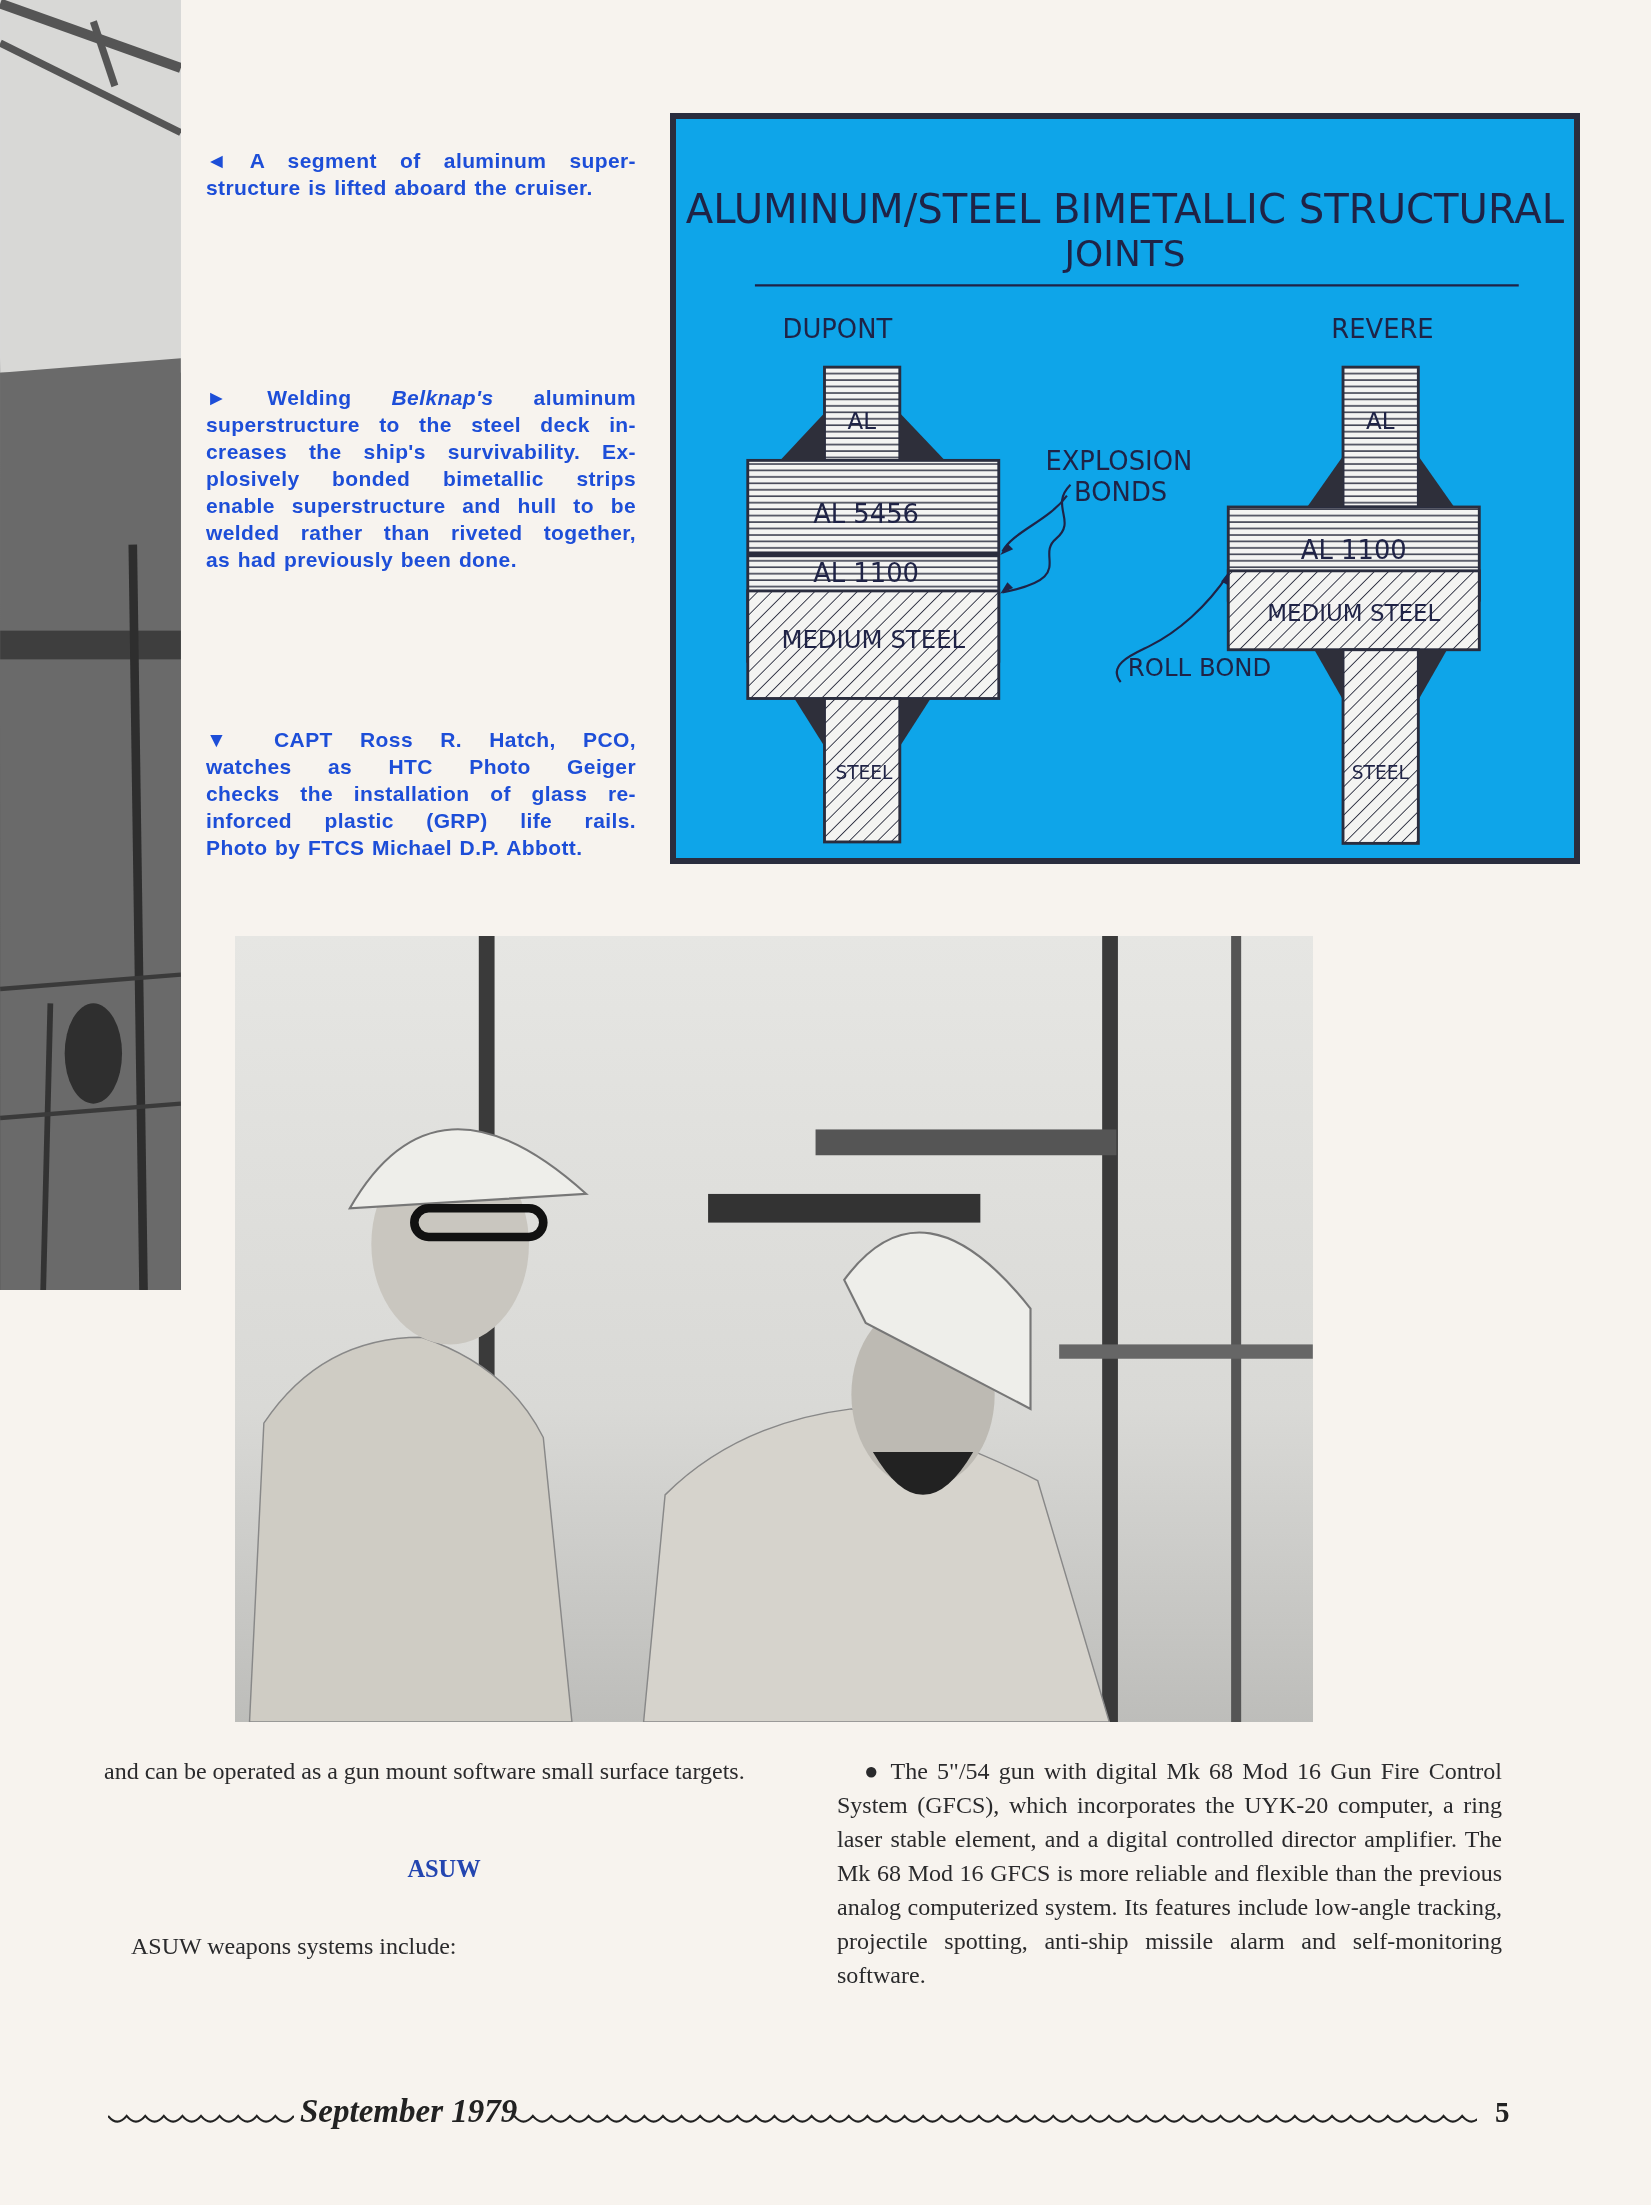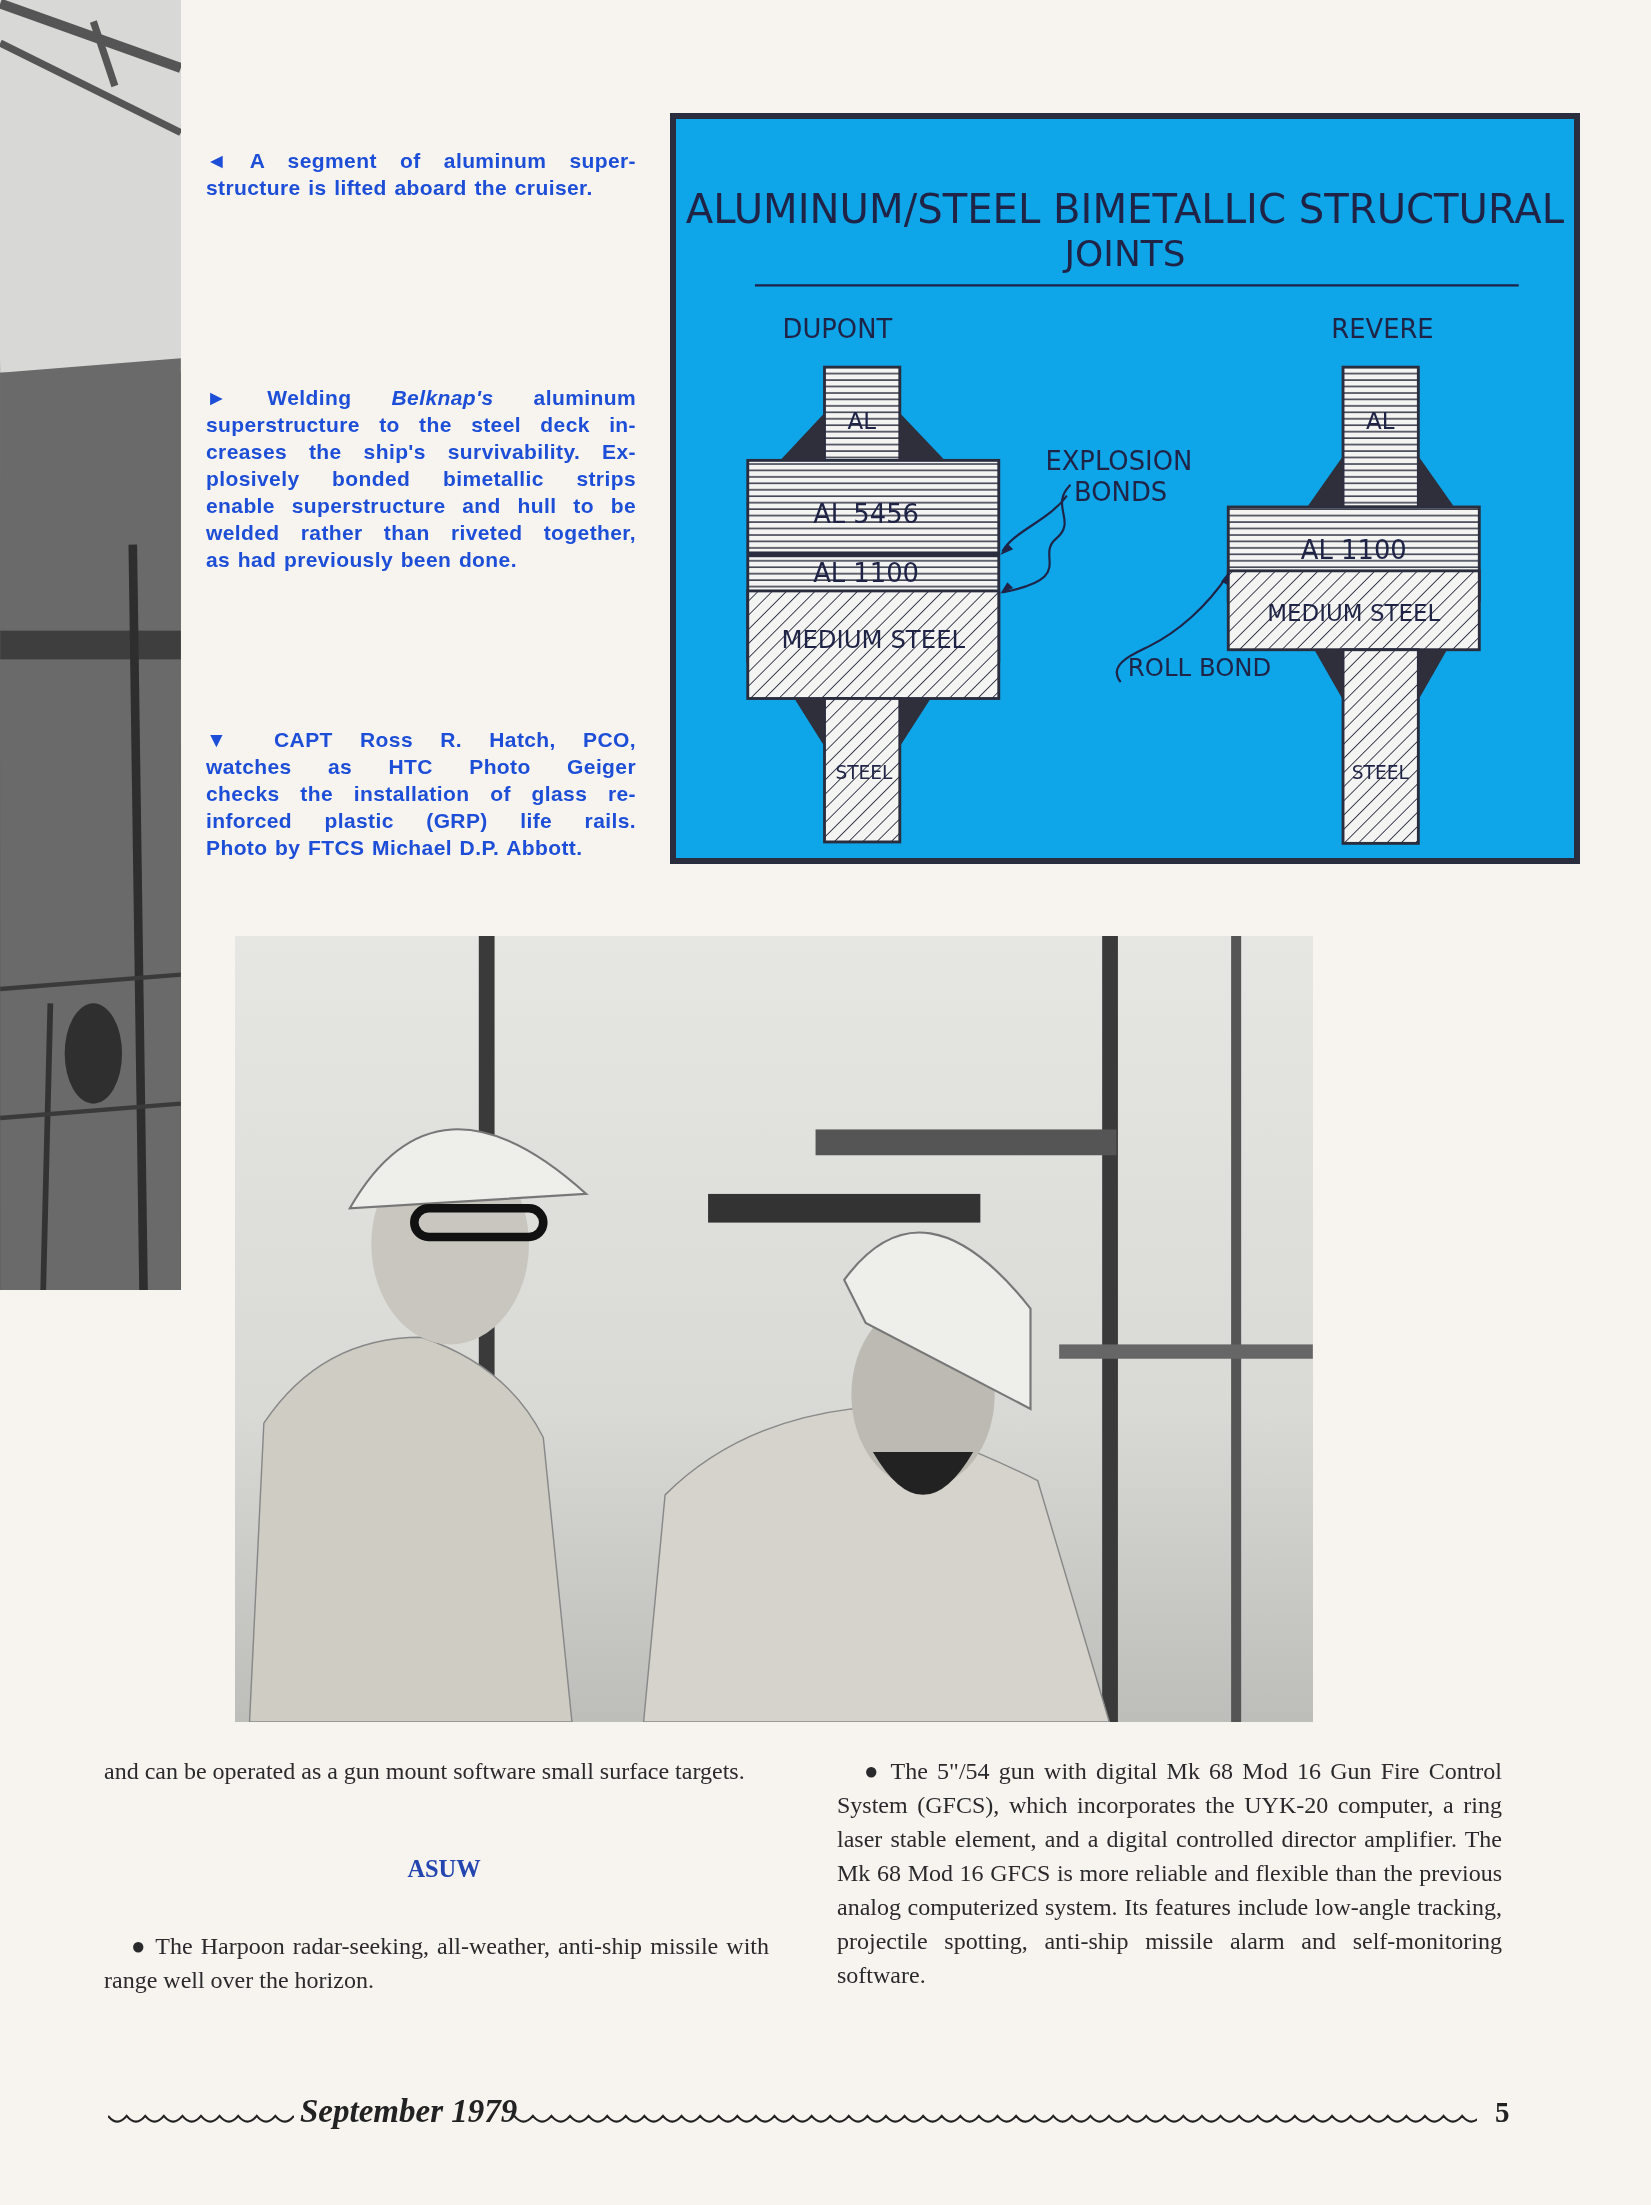--- a/index.html
+++ b/index.html
@@ -205,21 +205,21 @@
     <rect x="650" y="1020" width="540" height="40" fill="#3a3a3a" transform="translate(0,-1000) translate(0,1000)" opacity="0"></rect>
     <rect x="660" y="1360" width="380" height="40" fill="#333" transform="translate(0,-1000)"></rect>
   </svg>
 </div>
 
 <div class="body-col" style="left:104px; top:1754px; width:665px;">
   <p>and can be operated as a gun mount software small surface targets.</p>
 </div>
 <div id="asuw-heading">ASUW</div>
 <div class="body-col" style="left:104px; top:1929px; width:665px;">
-  <p class="indent"><span>●</span> <span>The Harpoon radar-seeking, all-weather, anti-ship missile with range well over the horizon.</span></p>
+  <p class="indent">ASUW weapons systems include:</p>
 </div>
 
 <div class="body-col" style="left:837px; top:1754px; width:665px;">
   <p class="indent"><span>●</span> <span>The 5"/54 gun with digital Mk 68 Mod 16 Gun Fire Control System (GFCS), which incorporates the UYK-20 computer, a ring laser stable element, and a digital controlled director amplifier. The Mk 68 Mod 16 GFCS is more reliable and flexible than the previous analog computerized system. Its features include low-angle tracking, projectile spotting, anti-ship missile alarm and self-monitoring software.</span></p>
 </div>
 
 <div id="footer" class="abs">
   <svg class="wave" style="left:0; width:186px;" width="186" height="14.3" viewBox="0 0 260 20">
     <path id="wl" d="M0,4 Q13,20 26,4 Q39,20 52,4 Q65,20 78,4 Q91,20 104,4 Q117,20 130,4 Q143,20 156,4 Q169,20 182,4 Q195,20 208,4 Q221,20 234,4 Q247,20 260,4" fill="none" stroke="#222" stroke-width="3"></path>
   </svg>

